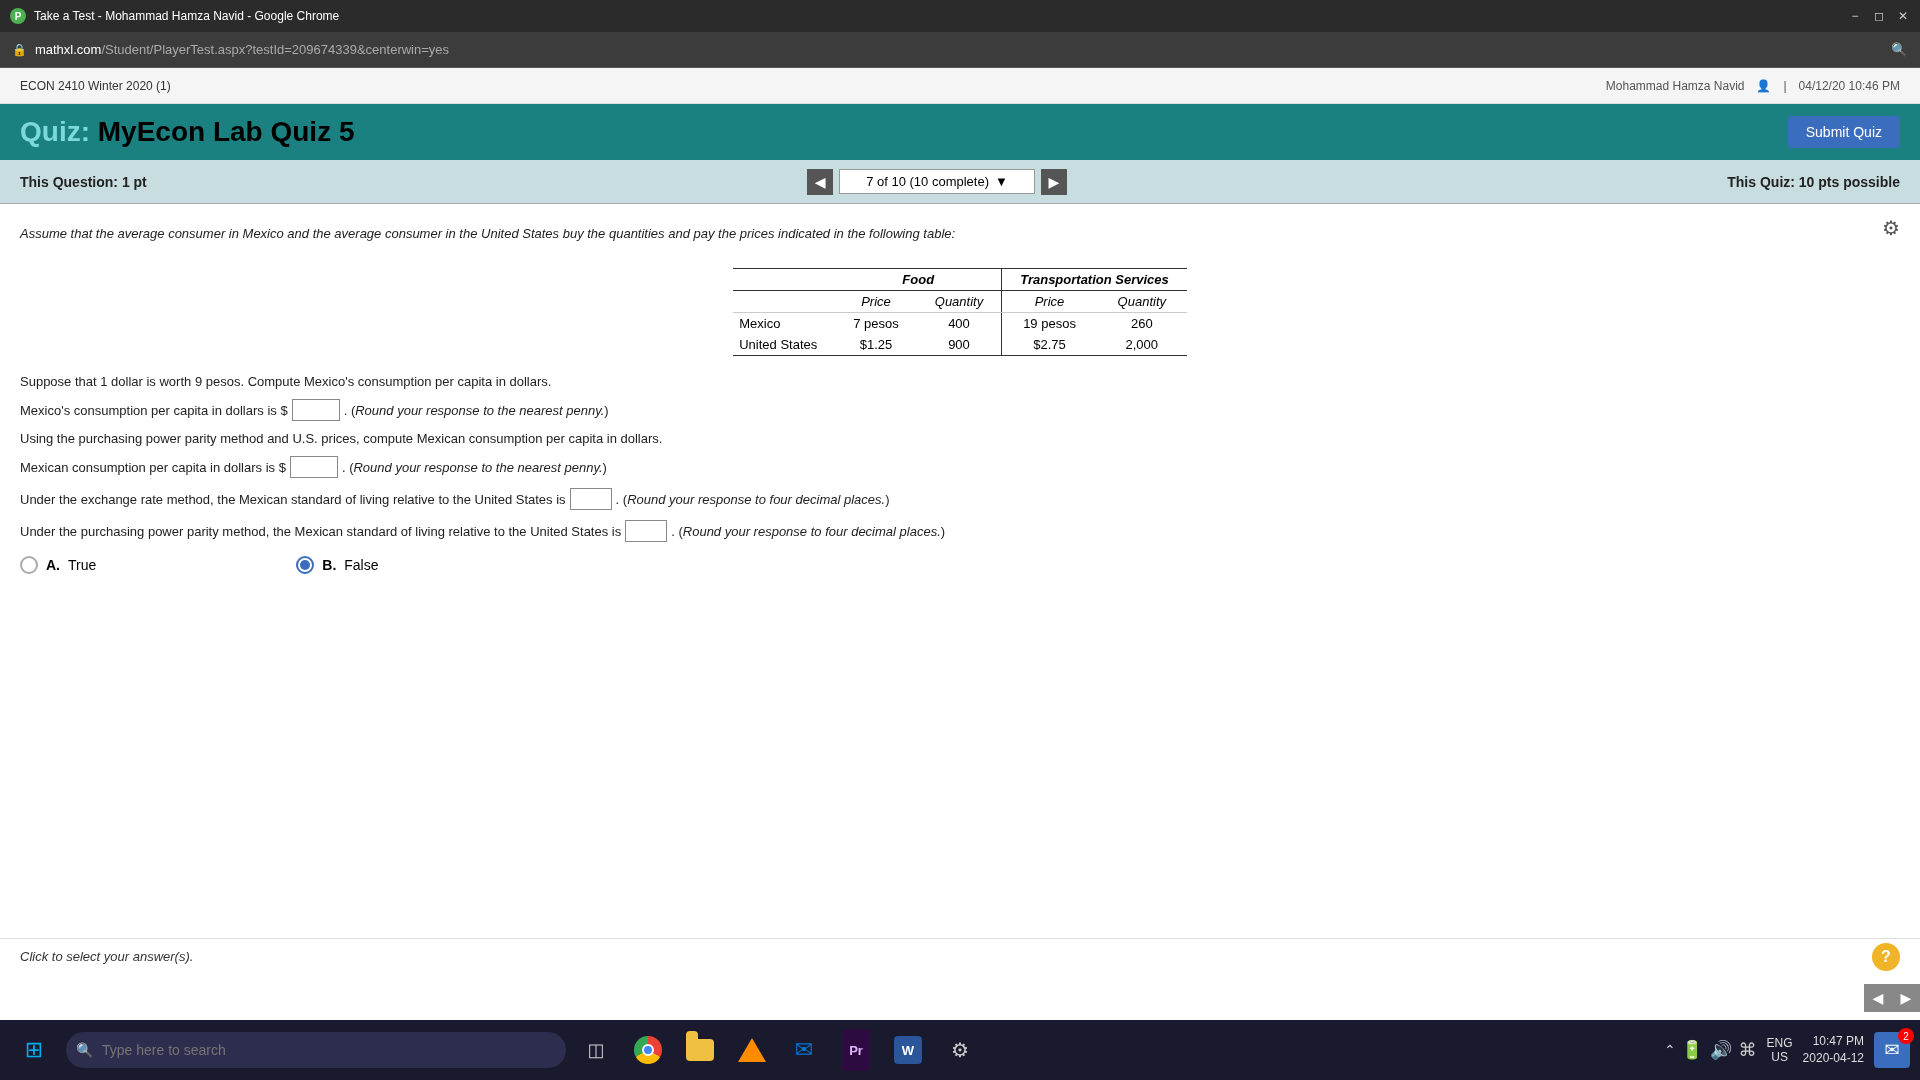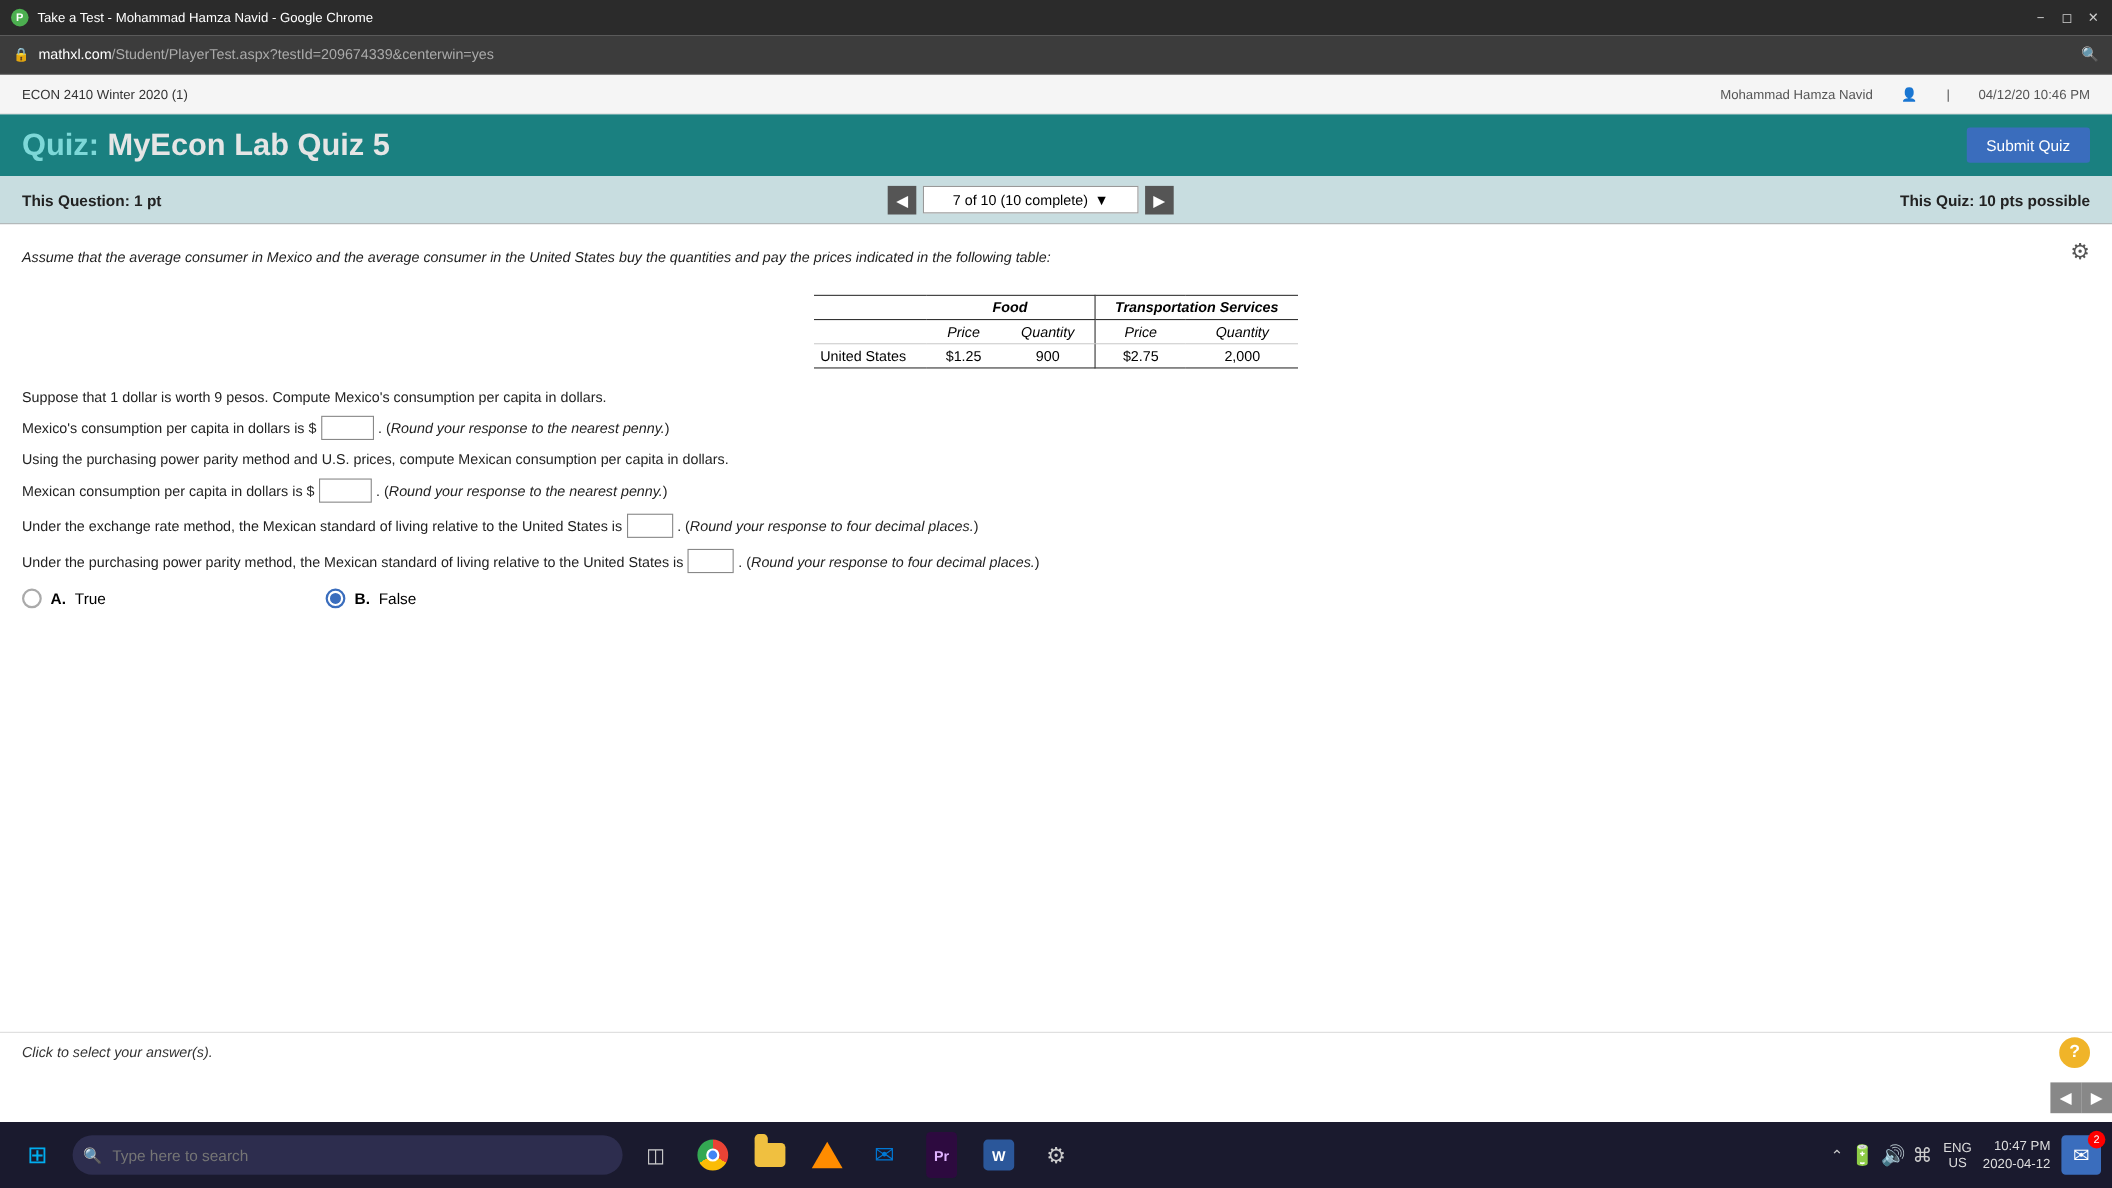--- a/index.html
+++ b/index.html
@@ -41,34 +41,34 @@
       background: #f5f5f5;
       border-bottom: 1px solid #ddd;
       height: 36px;
       display: flex;
       align-items: center;
       justify-content: space-between;
       padding: 0 20px;
       font-size: 12px;
       color: #333;
     }
-    .app-header-right { display: flex; align-items: flex-end; gap: 26px; color: #555; }
+    .app-header-right { display: flex; align-items: flex-end; gap: 12px; color: #555; }
 
     
     .quiz-header {
       background: #1a8080;
       height: 56px;
       display: flex;
       align-items: center;
       justify-content: space-between;
       padding: 0 20px;
     }
     .quiz-title { font-size: 28px; font-weight: bold; }
     .quiz-title-label { color: #7dd8d8; }
-    .quiz-title-name { color: #e5e5e5; }
+    .quiz-title-name { color: #000000; }
     .submit-quiz-btn {
       background: #3a6dbd;
       color: #fff;
       border: none;
       padding: 8px 18px;
       font-size: 14px;
       cursor: pointer;
       border-radius: 3px;
     }
 
@@ -431,20 +431,27 @@
         <tr class="col-header-row">
           <th></th>
           <th style="font-style:italic;">Price</th>
           <th style="font-style:italic;border-right:1px solid #333;">Quantity</th>
           <th style="font-style:italic;">Price</th>
           <th style="font-style:italic;">Quantity</th>
         </tr>
       </thead>
       <tbody>
         <tr>
+          <td class="row-label">Mexico</td>
+          <td>7 pesos</td>
+          <td style="border-right:1px solid #333;">400</td>
+          <td>19 pesos</td>
+          <td>260</td>
+        </tr>
+        <tr>
           <td class="row-label" style="border-bottom:1px solid #333;">United States</td>
           <td style="border-bottom:1px solid #333;">$1.25</td>
           <td style="border-bottom:1px solid #333;border-right:1px solid #333;">900</td>
           <td style="border-bottom:1px solid #333;">$2.75</td>
           <td style="border-bottom:1px solid #333;">2,000</td>
         </tr>
       </tbody>
     </table>
   </div>
 

